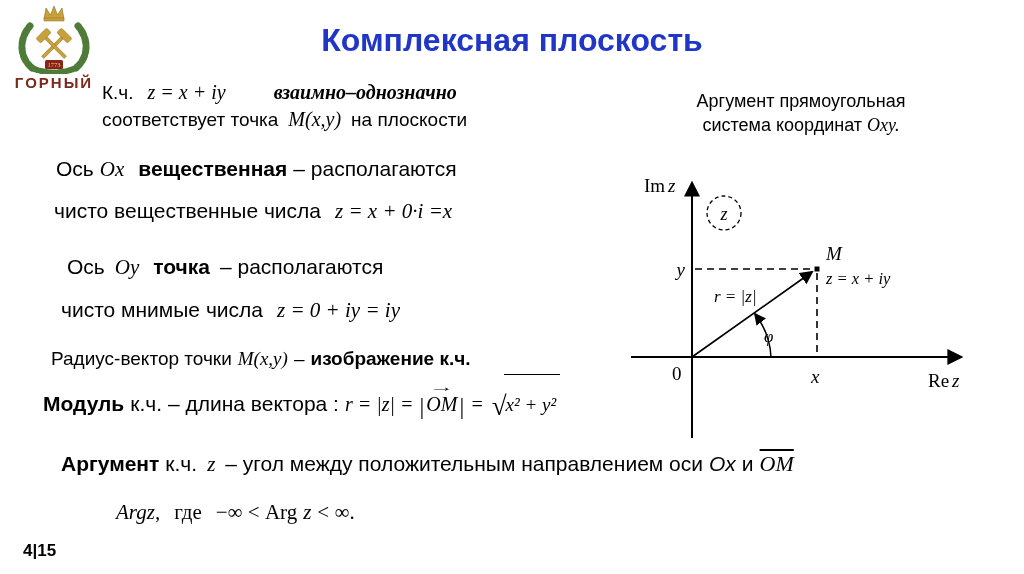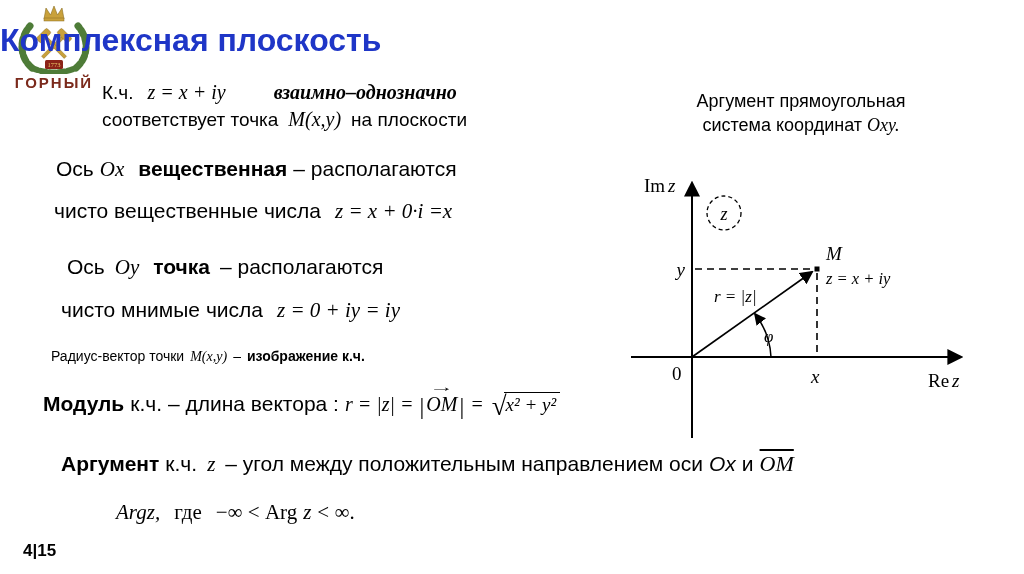--- a/index.html
+++ b/index.html
@@ -5,32 +5,32 @@
   html,body{margin:0;padding:0;background:#fff;}
   .slide{position:relative;width:1024px;height:574px;background:#ffffff;overflow:hidden;
          font-family:"Liberation Sans",sans-serif;color:#000;}
   .abs{position:absolute;white-space:nowrap;}
   .math{font-family:"Liberation Serif",serif;font-style:italic;}
   .mathr{font-family:"Liberation Serif",serif;font-style:normal;}
   .mathbi{font-family:"Liberation Serif",serif;font-style:italic;font-weight:700;}
   .bold{font-weight:700;}
   .ital{font-style:italic;}
   .ol{text-decoration:overline;}
-  .title{top:22px;left:0;width:100%;text-align:left;font-size:32px;font-weight:700;color:#1f36c7;}
+  .title{top:22px;left:0;width:100%;text-align:center;font-size:32px;font-weight:700;color:#1f36c7;}
   .g6{margin-left:6px;} .g10{margin-left:10px;} .g14{margin-left:14px;}
   .cart{top:89px;left:645px;width:312px;text-align:center;font-size:18px;line-height:24px;white-space:normal;}
   .footer{top:541px;left:0;width:100%;text-align:left;font-size:17px;font-weight:700;padding-left:23px;}
   
   .frm{font-size:19px;}
   .bigbar{font-family:"Liberation Serif",serif;font-size:24px;vertical-align:-3px;}
   .vec{position:relative;display:inline-block;padding:0 2px;}
   .vec .arr{position:absolute;top:-13px;left:50%;transform:translateX(-50%) scaleX(2.1);
             font-size:12px;font-style:normal;font-family:"Liberation Serif",serif;}
   .root{font-family:"Liberation Serif",serif;font-size:27px;font-style:normal;margin-left:8px;margin-right:-3px;vertical-align:-4px;}
-  .radicand{border-top:1.7px solid #000;padding:1px 4px 0 2px;}
+  .radicand{border-top:1.7px solid #000;padding:19px 4px 0 2px;}
   
   .logo{top:4px;left:8px;width:92px;height:118px;}
   .logo-caption{position:absolute;top:70px;left:0;width:100%;text-align:center;
                 font-family:Liberation Sans, sans-serif;font-weight:700;font-size:15px;
                 letter-spacing:2px;color:#7b2a1c;}
   svg text{font-family:"Liberation Serif",serif;}
 </style>
 </head>
 <body>
 
@@ -83,21 +83,21 @@
     <span>чисто вещественные числа</span><span class="math g14">z = x + 0·i =x</span>
   </div>
 
   <div class="abs" style="top:255px;left:67px;font-size:21px;">
     <span>Ось</span><span class="math g10">Oy</span><span class="bold g14">точка</span><span class="g10">– располагаются</span>
   </div>
   <div class="abs" style="top:298px;left:61px;font-size:21px;">
     <span>чисто мнимые числа</span><span class="math g14">z = 0 + iy = iy</span>
   </div>
 
-  <div class="abs" style="top:348px;left:51px;font-size:14px;">
+  <div class="abs" style="top:348px;left:51px;font-size:19px;">
     <span>Радиус-вектор точки</span><span class="math g6">M(x,y)</span><span class="g6">–</span><span class="bold g6">изображение к.ч.</span>
   </div>
 
   <div class="abs" style="top:391px;left:43px;font-size:21px;">
     <span class="bold">Модуль</span><span class="g6">к.ч.  – длина  вектора :</span><span class="frm g6"><span class="math" style="font-size:20px;">r = |z| =</span><span class="bigbar g6">|</span><span class="vec"><span class="arr">→</span><span class="math" style="font-size:20px;">OM</span></span><span class="bigbar">|</span><span class="math g6" style="font-size:20px;">=</span><span class="root">√</span><span class="radicand math" style="font-size:19px;">x² + y²</span></span>
   </div>
 
   <div class="abs" style="top:451px;left:61px;font-size:21px;">
     <span class="bold">Аргумент</span><span class="g6">к.ч.</span><span class="math g10">z</span><span class="g10">– угол между положительным направлением оси</span><span class="ital g6">Ox</span><span class="g6">и</span><span class="math ol g6" style="font-size:22px;">OM</span>
   </div>

